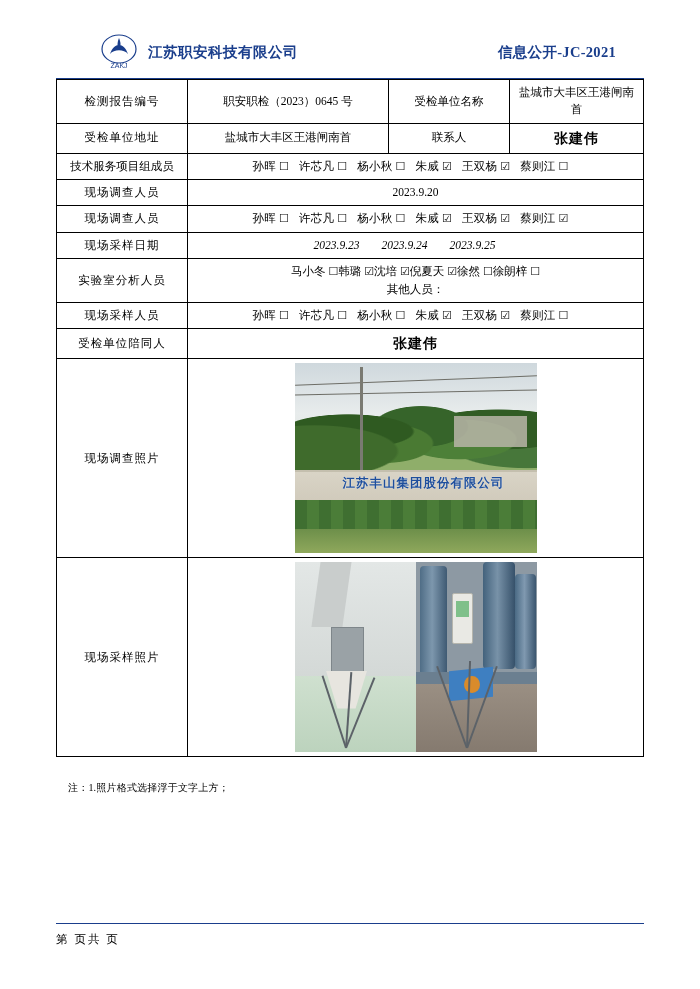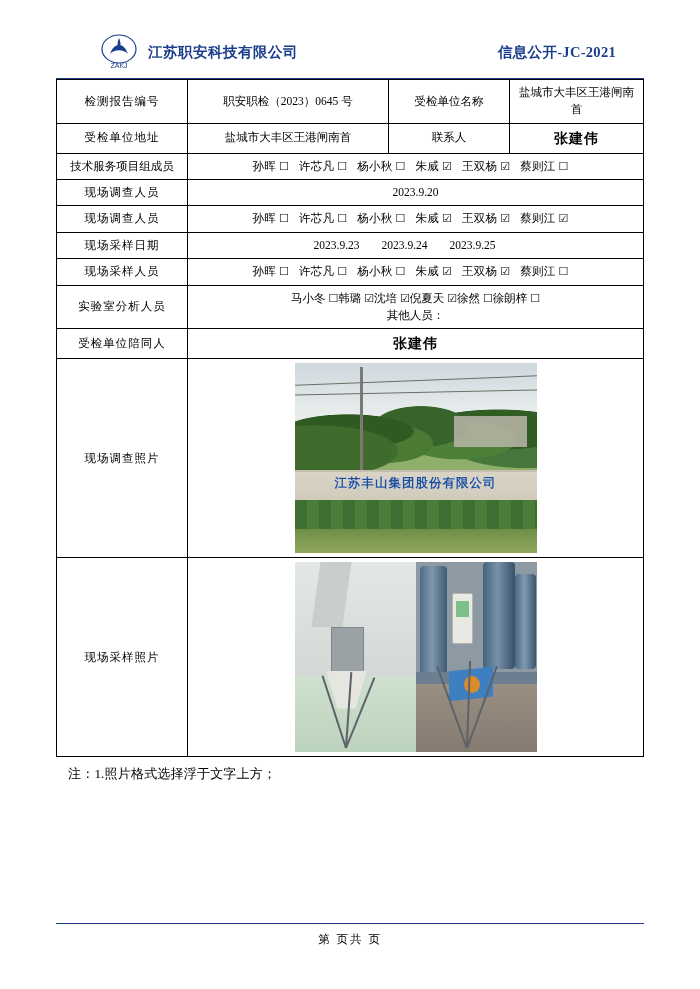--- a/index.html
+++ b/index.html
@@ -95,21 +95,21 @@
     font-weight: bold;
     font-size: 14px;
     letter-spacing: 1px;
   }
   .members {
     text-align: left;
     padding-left: 14px;
     letter-spacing: 0.2px;
   }
   .members span.nm { margin-right: 10px; white-space: nowrap; }
-  .dates span { margin-right: 22px; }
+  .dates span { margin-right: 22px; font-style: italic; }
   .lab-cell {
     text-align: left;
     padding-left: 14px;
   }
   .lab-cell .row2 { display: block; }
 
   
   .cb { font-family: "DejaVu Sans", sans-serif; font-size: 11px; }
 
   
@@ -151,21 +151,21 @@
   .bldg {
     position: absolute; right: 4%; top: 28%; width: 30%; height: 16%;
     background: #b9b5a8; opacity: .85;
   }
   .wall {
     position: absolute; left: 0; top: 56%; width: 100%; height: 18%;
     background: linear-gradient(#d9d4c6, #cfc9ba);
     border-top: 2px solid #c4bfae;
   }
   .wall-text {
-    position: absolute; left: 0; top: 58.5%; width: 100%;
+    position: absolute; left: 8px; top: 58.5%; width: 100%;
     text-align: center;
     font-size: 12.5px;
     font-weight: bold;
     color: #1f4f9c;
     letter-spacing: 1px;
     text-shadow: 0 0 1px rgba(255,255,255,.9);
     font-family: "Liberation Serif", "DejaVu Serif", serif;
   }
   .hedge {
     position: absolute; left: 0; top: 72%; width: 100%; height: 16%;
@@ -264,34 +264,34 @@
   .pr-tripod i:nth-child(1) { transform: rotate(-20deg); }
   .pr-tripod i:nth-child(2) { transform: rotate(2deg); }
   .pr-tripod i:nth-child(3) { transform: rotate(20deg); }
   .pr-orange {
     position: absolute; left: 40%; top: 60%; width: 13%; height: 9%;
     background: #d98b2b; border-radius: 50%;
   }
 
   
   .note {
-    margin-top: 8px;
-    font-size: 13px;
+    margin-top: 24px;
+    font-size: 10px;
     padding-left: 12px;
     letter-spacing: 0.2px;
   }
   .footer {
     position: absolute;
     left: 56px;
     right: 56px;
     bottom: 42px;
   }
   .footer-rule { border-top: 1.4px solid #1a3e8c; }
   .footer-text {
-    text-align: center;
+    text-align: left;
     font-size: 11.5px;
     margin-top: 8px;
     letter-spacing: 2px;
   }
 </style>
 </head>
 <body>
 
 <div class="page">
 
@@ -336,29 +336,29 @@
       </tr>
       <tr>
         <td class="lbl">现场调查人员</td>
         <td colspan="3" class="members" id="survey-staff"><span class="nm">孙晖 <span class="cb">☐</span></span><span class="nm">许芯凡 <span class="cb">☐</span></span><span class="nm">杨小秋 <span class="cb">☐</span></span><span class="nm">朱威 <span class="cb">☑</span></span><span class="nm">王双杨 <span class="cb">☑</span></span><span class="nm">蔡则江 <span class="cb">☑</span></span></td>
       </tr>
       <tr>
         <td class="lbl">现场采样日期</td>
         <td colspan="3" class="dates" id="sampling-dates"><span>2023.9.23</span><span>2023.9.24</span><span>2023.9.25</span></td>
       </tr>
       <tr>
-        <td class="lbl">现场采样人员</td>
-        <td colspan="3" class="members" id="sampling-staff"><span class="nm">孙晖 <span class="cb">☐</span></span><span class="nm">许芯凡 <span class="cb">☐</span></span><span class="nm">杨小秋 <span class="cb">☐</span></span><span class="nm">朱威 <span class="cb">☑</span></span><span class="nm">王双杨 <span class="cb">☑</span></span><span class="nm">蔡则江 <span class="cb">☐</span></span></td>
-      </tr>
-      <tr>
         <td class="lbl">实验室分析人员</td>
         <td colspan="3" class="lab-cell">
           <span class="row2" id="lab-staff"><span class="nm">马小冬 <span class="cb">☐</span></span><span class="nm">韩璐 <span class="cb">☑</span></span><span class="nm">沈培 <span class="cb">☑</span></span><span class="nm">倪夏天 <span class="cb">☑</span></span><span class="nm">徐然 <span class="cb">☐</span></span><span class="nm">徐朗梓 <span class="cb">☐</span></span></span>
           <span class="row2">其他人员：</span>
         </td>
+      </tr>
+      <tr>
+        <td class="lbl">现场采样人员</td>
+        <td colspan="3" class="members" id="sampling-staff"><span class="nm">孙晖 <span class="cb">☐</span></span><span class="nm">许芯凡 <span class="cb">☐</span></span><span class="nm">杨小秋 <span class="cb">☐</span></span><span class="nm">朱威 <span class="cb">☑</span></span><span class="nm">王双杨 <span class="cb">☑</span></span><span class="nm">蔡则江 <span class="cb">☐</span></span></td>
       </tr>
       <tr>
         <td class="lbl">受检单位陪同人</td>
         <td colspan="3" class="sign">张建伟</td>
       </tr>
 
       <tr>
         <td class="lbl">现场调查照片</td>
         <td colspan="3" class="photo-cell">
           <div class="photo-wrap">

